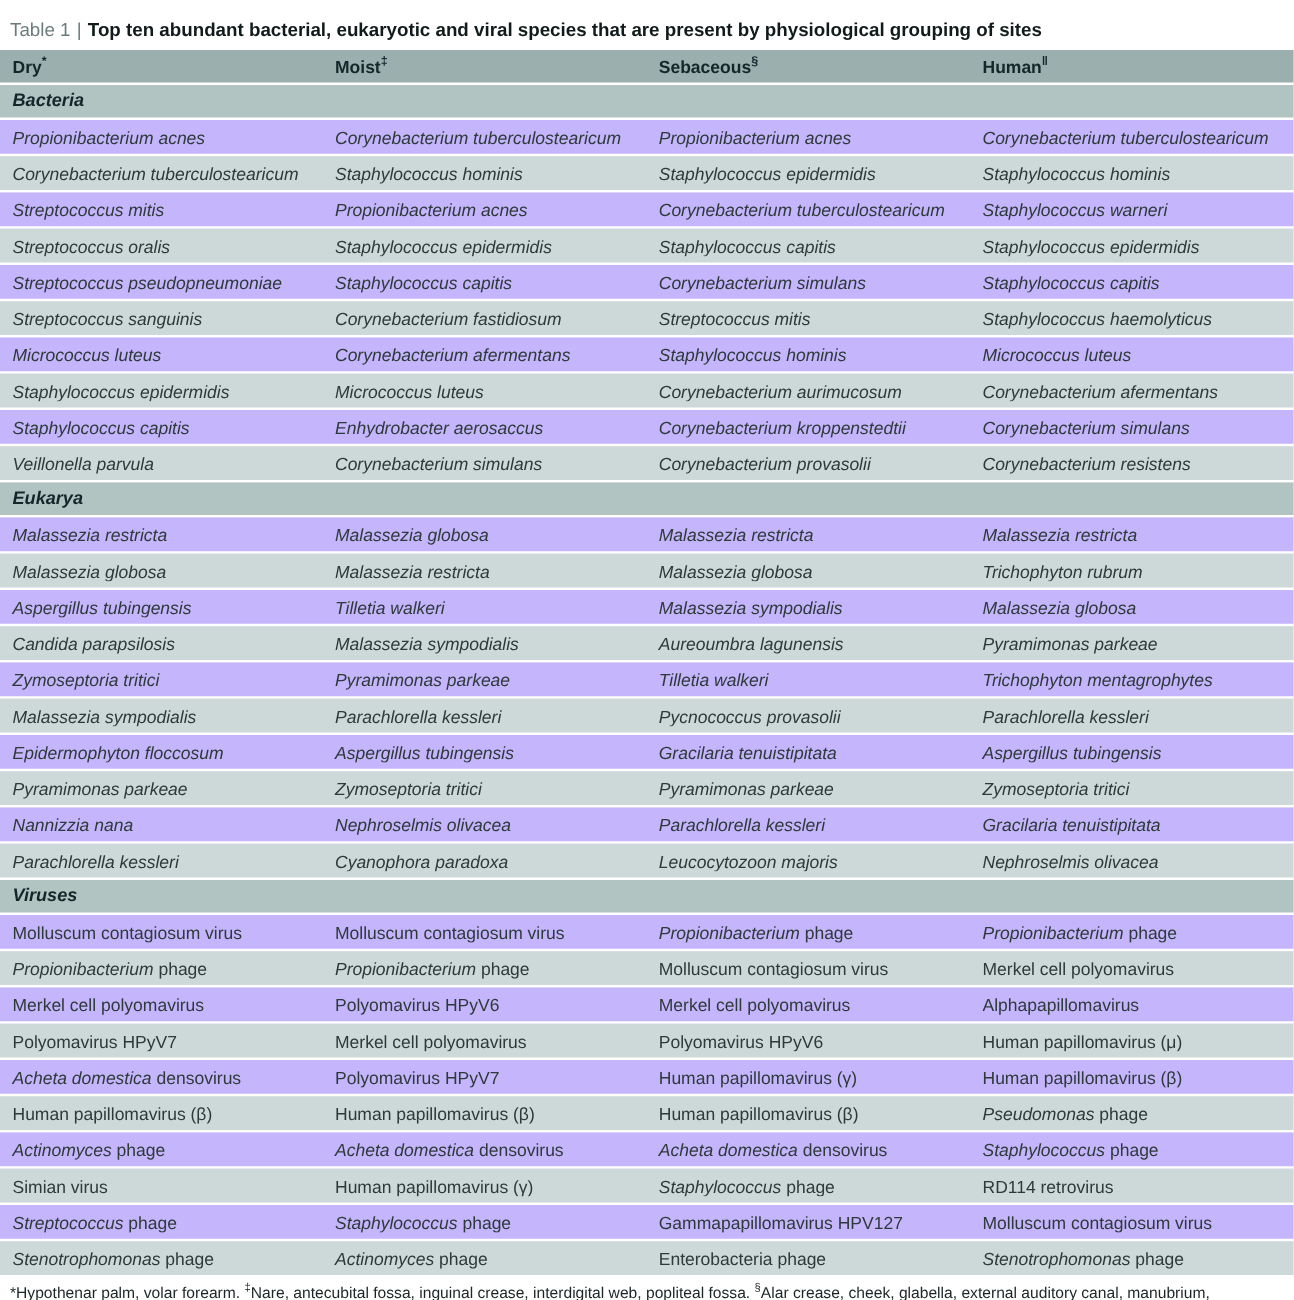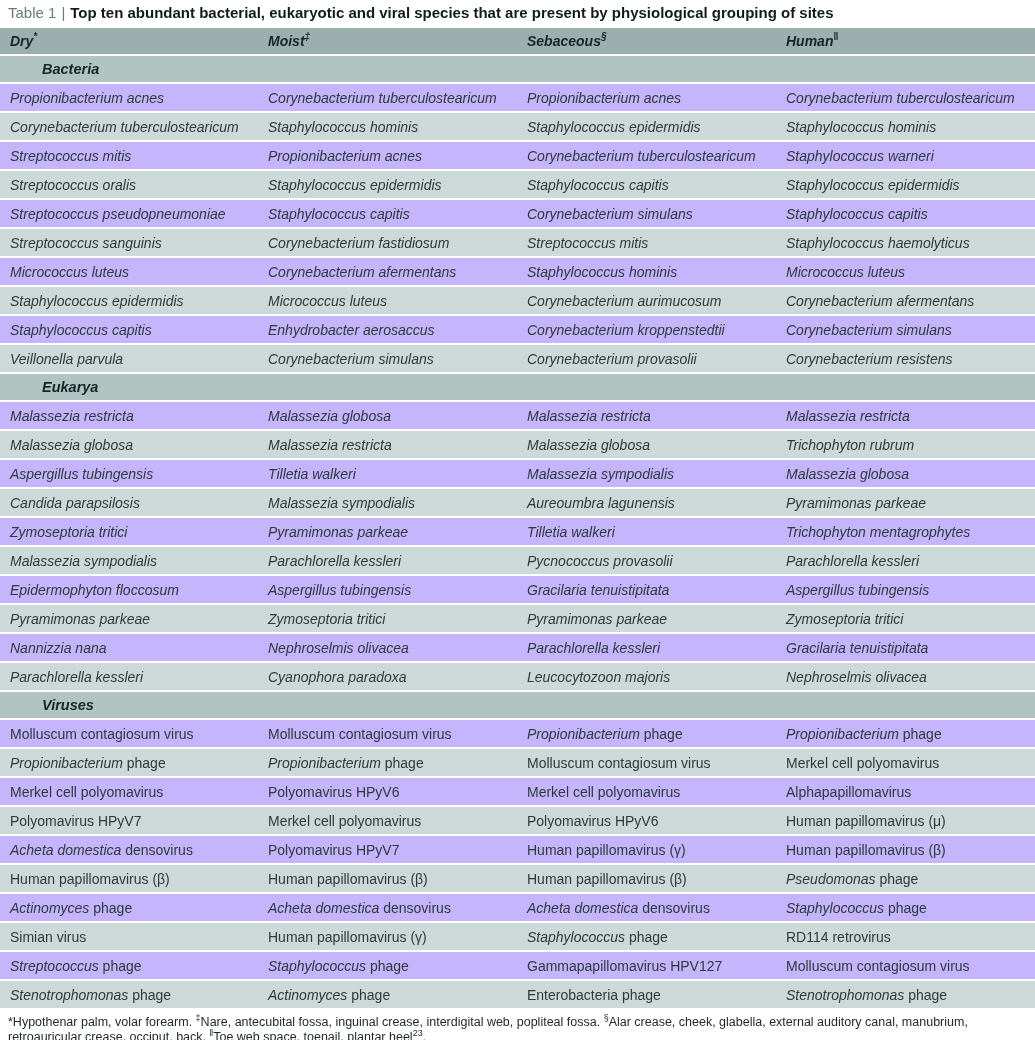--- a/index.html
+++ b/index.html
@@ -7,60 +7,58 @@
     width: 1035px;
     font-family: "Liberation Sans", sans-serif;
     color: #2e3a3a;
     -webkit-font-smoothing: antialiased;
   }
   .table-wrap { width: 1035px; }
 
   
   .table-title {
     height: 24px;
-    padding: 4px 0 0 8px;
+    padding: 16px 0 0 8px;
     font-size: 15px;
     background: #ffffff;
     white-space: nowrap;
   }
   .title-prefix { color: #6b7b7b; font-weight: 400; }
   .title-sep { color: #6b7b7b; padding: 0 5px; }
   .title-text { color: #121b1b; font-weight: 700; }
 
   
   .grid-row {
     display: grid;
     grid-template-columns: 258px 259px 259px 259px;
     align-items: center;
   }
 
   
   .col-header-row {
     height: 26px;
     background: #9bafae;
     border-bottom: 2px solid #ffffff;
-    font-style: italic;
   }
   .col-header-cell {
     padding-left: 10px;
     font-size: 14px;
     font-weight: 700;
     color: #15262b;
     white-space: nowrap;
   }
   .col-header-cell sup { font-size: 10px; line-height: 0; }
 
   
   .section-header-row {
     height: 26px;
     background: #b2c4c1;
     border-bottom: 2px solid #ffffff;
     display: flex;
     align-items: center;
-    padding-left: 32px;
   }
   .section-header-label {
     padding-left: 10px;
     font-size: 14.5px;
     font-weight: 700;
     font-style: italic;
     color: #15262b;
   }
 
   

